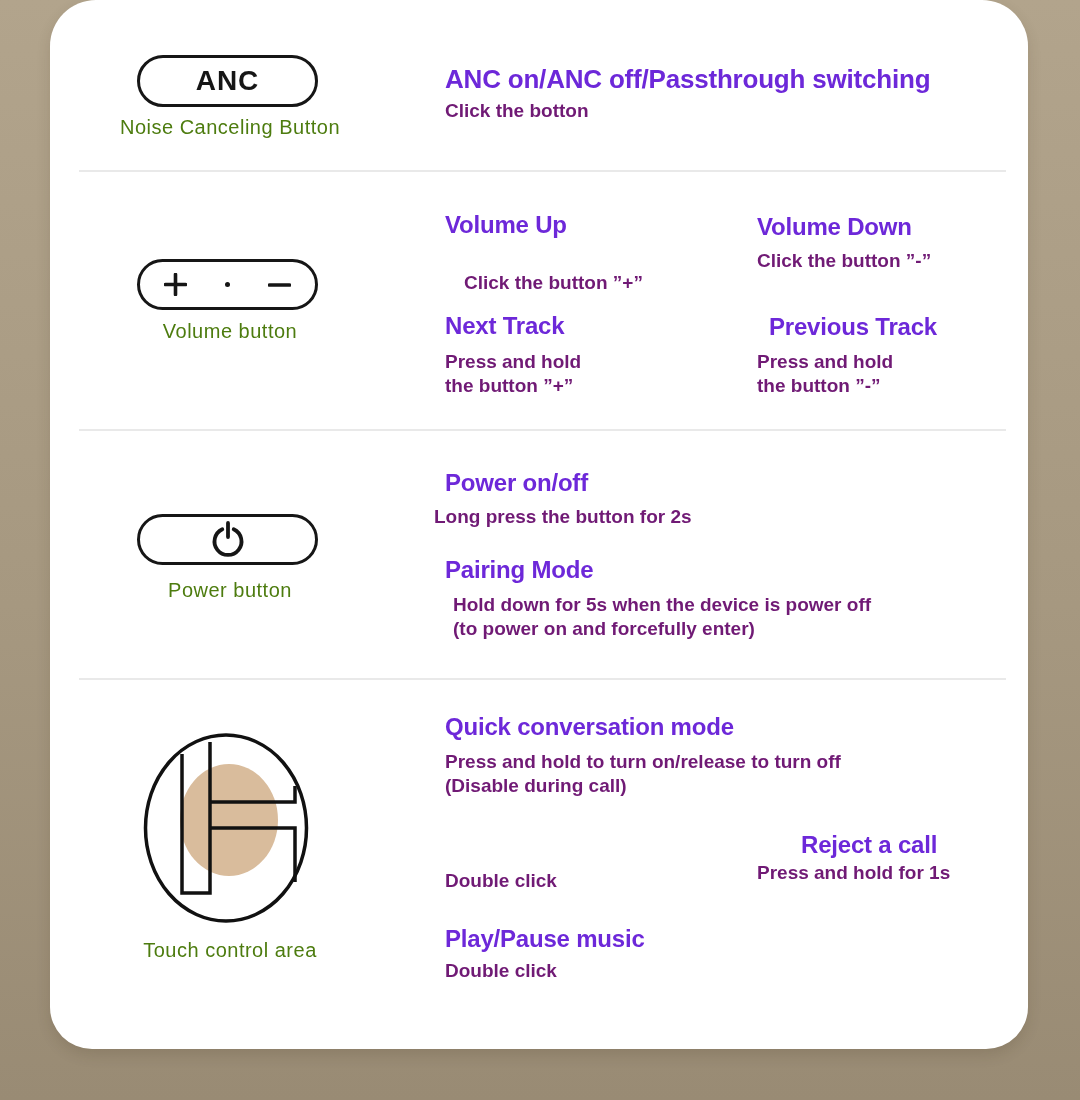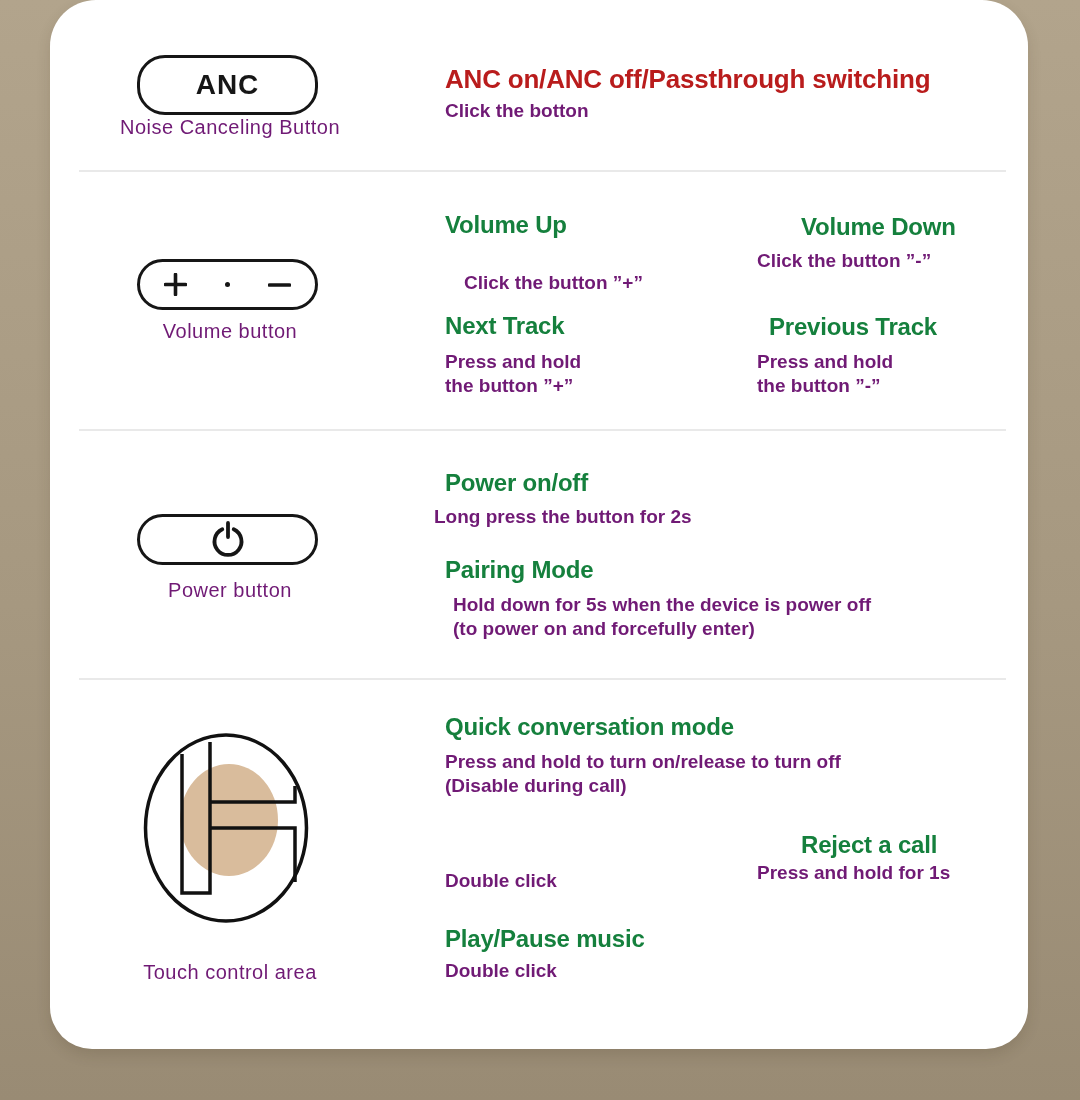--- a/index.html
+++ b/index.html
@@ -13,41 +13,41 @@
     background:linear-gradient(180deg,#b2a48c 0%,#a69880 55%,#998b74 100%);
   }
   .card{
     position:absolute;left:50px;top:0;width:978px;height:1049px;
     background:#ffffff;
     border-radius:46px 46px 42px 42px;
     box-shadow:0 6px 14px rgba(60,48,30,0.15);
   }
   .abs{position:absolute;}
   .pill{
-    position:absolute;width:181px;height:60px;
+    position:absolute;width:181px;height:52px;
     border:3.5px solid #161616;border-radius:28px;
     box-sizing:border-box;
     display:flex;align-items:center;justify-content:center;
     background:#fff;
   }
   .pill-anc-text{
     font-size:28px;font-weight:700;color:#161616;letter-spacing:1px;
   }
   .pill-volume{justify-content:space-between;padding:0 24px;}
   .dot{width:5px;height:5px;border-radius:50%;background:#161616;}
   .cap{
     position:absolute;width:306px;text-align:center;
-    font-size:20px;color:#701a75;letter-spacing:0.5px;
+    font-size:20px;color:#4d7c0f;letter-spacing:0.5px;
   }
   .t1{
-    position:absolute;font-size:26px;font-weight:700;color:#b91c1c;
+    position:absolute;font-size:26px;font-weight:700;color:#6d28d9;
     letter-spacing:-0.2px;white-space:nowrap;
   }
   .t{
-    position:absolute;font-size:24px;font-weight:700;color:#15803d;
+    position:absolute;font-size:24px;font-weight:700;color:#6d28d9;
     letter-spacing:-0.2px;white-space:nowrap;
   }
   .d{
     position:absolute;font-size:19px;color:#701a75;line-height:24px;
     white-space:pre-line;
     font-weight:bold;
   }
   .divider{
     position:absolute;left:79px;width:927px;height:2px;background:#e9e9e9;
   }
@@ -78,21 +78,21 @@
       <span>
         <svg width="23" height="6" viewBox="0 0 23 6">
             <path d="M1.5 3 H21.5" stroke="#161616" stroke-width="3.6" stroke-linecap="round" fill="none"></path>
           </svg>
       </span>
     </div>
     <div class="cap" style="left:27px;top:320px;">Volume button</div>
 
     <div class="t" style="left:395px;top:211px;">Volume Up</div>
     <div class="d" style="left:414px;top:249px;margin-top:22px;">Click the button ”+”</div>
-    <div class="t" style="left:707px;top:213px;margin-left:44px;">Volume Down</div>
+    <div class="t" style="left:707px;top:213px;">Volume Down</div>
     <div class="d" style="left:707px;top:249px;">Click the button ”-”</div>
     <div class="t" style="left:395px;top:312px;">Next Track</div>
     <div class="d" style="left:395px;top:350px;">Press and hold
 the button ”+”</div>
     <div class="t" style="left:707px;top:313px;margin-left:12px;">Previous Track</div>
     <div class="d" style="left:707px;top:350px;">Press and hold
 the button ”-”</div>
 
     <div class="divider" style="top:429px;left:29px;"></div>
 
@@ -116,21 +116,21 @@
 
     <div class="abs" style="left:92px;top:731px;">
       <svg width="168" height="194" viewBox="0 0 168 194">
         <ellipse cx="84" cy="97" rx="80.5" ry="93" fill="none" stroke="#111111" stroke-width="3.5"></ellipse>
         <ellipse cx="87" cy="89" rx="49" ry="56" fill="#d9bc9c"></ellipse>
         <path d="M40 23 V162 H68 V11" fill="none" stroke="#111111" stroke-width="3.5"></path>
         <path d="M68 71 H153 V55" fill="none" stroke="#111111" stroke-width="3.5"></path>
         <path d="M68 97 H153 V151" fill="none" stroke="#111111" stroke-width="3.5"></path>
       </svg>
     </div>
-    <div class="cap" style="left:27px;top:961px;">Touch control area</div>
+    <div class="cap" style="left:27px;top:939px;">Touch control area</div>
 
     <div class="t" style="left:395px;top:713px;">Quick conversation mode</div>
     <div class="d" style="left:395px;top:750px;">Press and hold to turn on/release to turn off
 (Disable during call)</div>
     <div class="d" style="left:395px;top:869px;">Double click</div>
     <div class="t" style="left:707px;top:831px;margin-left:44px;">Reject a call</div>
     <div class="d" style="left:707px;top:861px;">Press and hold for 1s</div>
     <div class="t" style="left:395px;top:925px;">Play/Pause music</div>
     <div class="d" style="left:395px;top:959px;">Double click</div>
 

